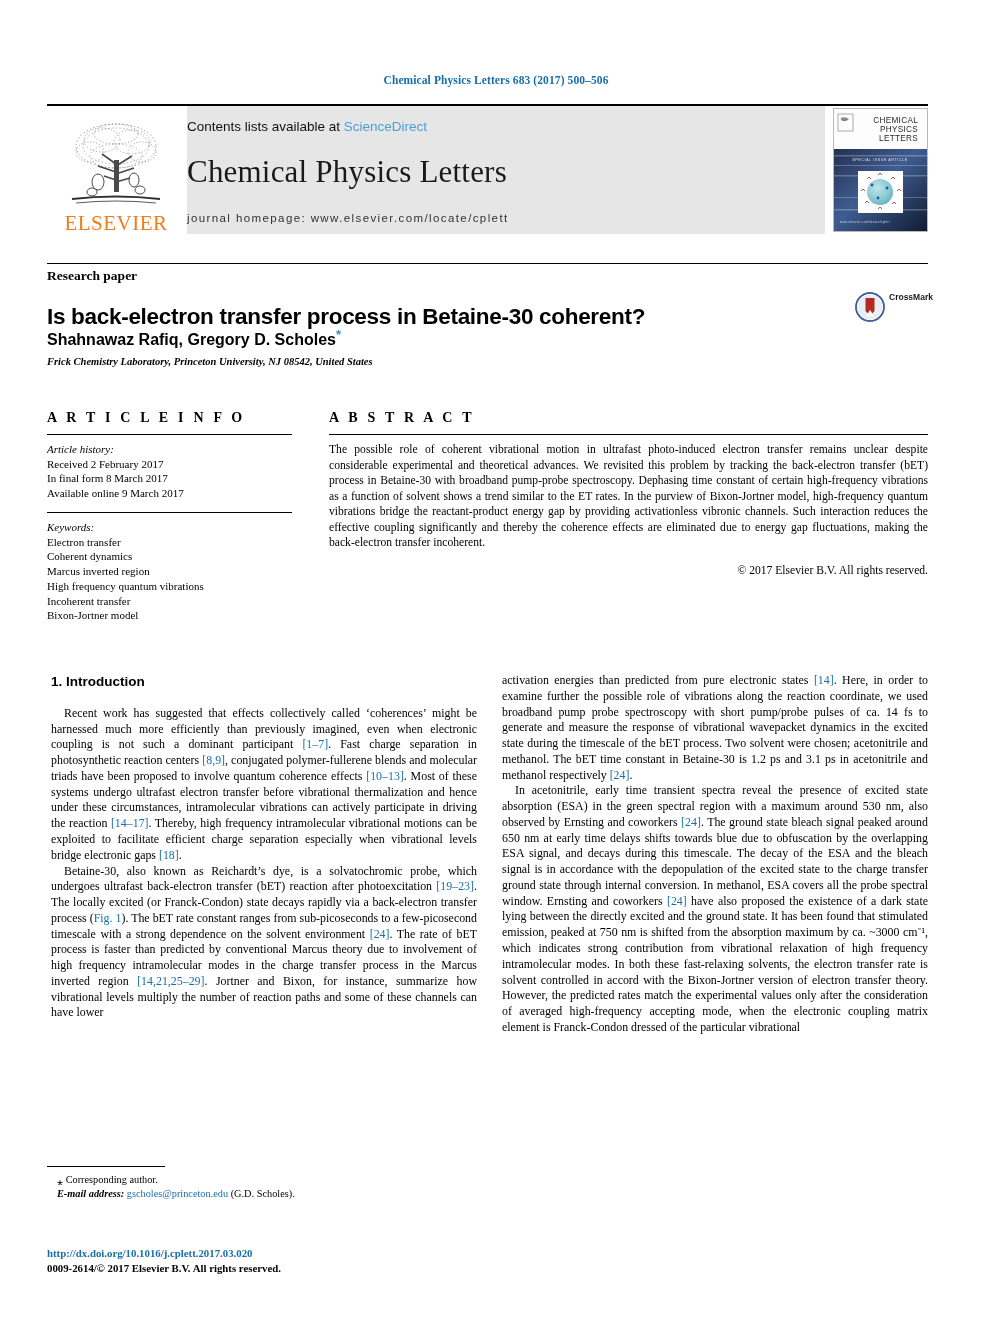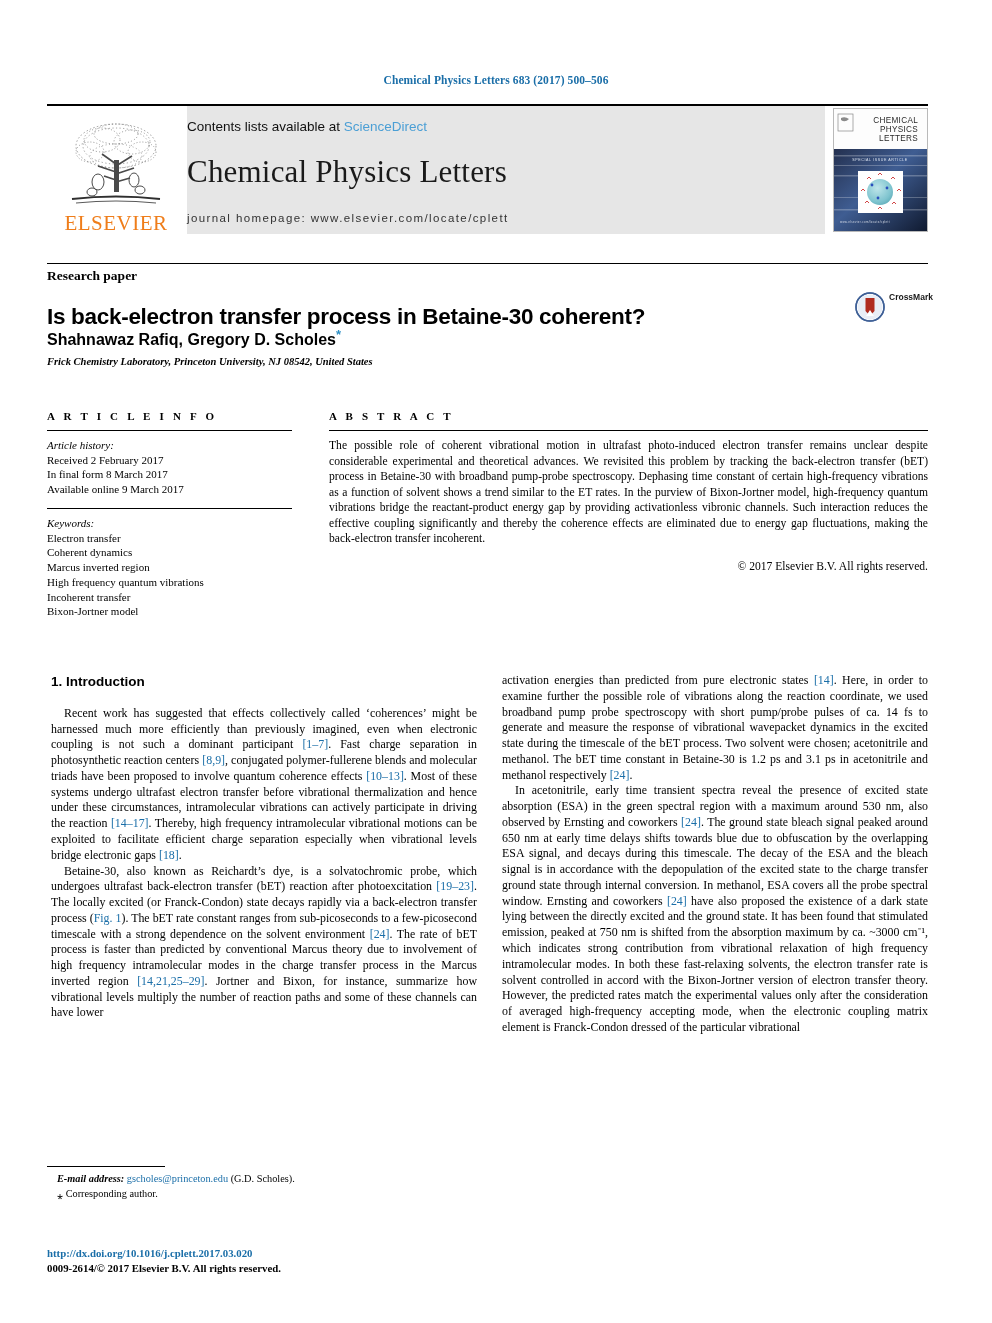--- a/index.html
+++ b/index.html
@@ -186,21 +186,21 @@
   }
   .abstractblock {
     position: absolute;
     left: 329px;
     top: 410px;
     width: 599px;
   }
   .hdr {
     font-family: "Liberation Serif", serif;
     font-weight: bold;
-    font-size: 11px;
+    font-size: 14px;
     letter-spacing: 3.2px;
     margin: 0 0 8px 0;
   }
   .hdr-rule {
     border-top: 1px solid #000;
     margin-bottom: 7px;
   }
   .sub-it {
     font-style: italic;
     font-size: 11px;
@@ -439,28 +439,28 @@
   </div>
 
   <div class="col col-right">
     <p style="text-indent:0"><span>activation energies than predicted from pure electronic states </span><span class="ref">[14]</span><span>. Here, in order to examine further the possible role of vibrations along the reaction coordinate, we used broadband pump probe spectroscopy with short pump/probe pulses of ca. 14 fs to generate and measure the response of vibrational wavepacket dynamics in the excited state during the timescale of the bET process. Two solvent were chosen; acetonitrile and methanol. The bET time constant in Betaine-30 is 1.2 ps and 3.1 ps in acetonitrile and methanol respectively </span><span class="ref">[24]</span><span>.</span></p>
     <p><span>In acetonitrile, early time transient spectra reveal the presence of excited state absorption (ESA) in the green spectral region with a maximum around 530 nm, also observed by Ernsting and coworkers </span><span class="ref">[24]</span><span>. The ground state bleach signal peaked around 650 nm at early time delays shifts towards blue due to obfuscation by the overlapping ESA signal, and decays during this timescale. The decay of the ESA and the bleach signal is in accordance with the depopulation of the excited state to the charge transfer ground state through internal conversion. In methanol, ESA covers all the probe spectral window. Ernsting and coworkers </span><span class="ref">[24]</span><span> have also proposed the existence of a dark state lying between the directly excited and the ground state. It has been found that stimulated emission, peaked at 750 nm is shifted from the absorption maximum by ca. ~3000 cm⁻¹, which indicates strong contribution from vibrational relaxation of high frequency intramolecular modes. In both these fast-relaxing solvents, the electron transfer rate is solvent controlled in accord with the Bixon-Jortner version of electron transfer theory. However, the predicted rates match the experimental values only after the consideration of averaged high-frequency accepting mode, when the electronic coupling matrix element is Franck-Condon dressed of the particular vibrational</span></p>
   </div>
 
   <div class="footnote">
     <div class="footnote-rule"></div>
     <div class="ind">
+      <span class="star-s">⁎</span>
+      <span>Corresponding author.</span>
+    </div>
+    <div class="ind">
       <em>E-mail address:</em>
       <span class="mail">gscholes@princeton.edu</span>
       <span>(G.D. Scholes).</span>
     </div>
-    <div class="ind">
-      <span class="star-s">⁎</span>
-      <span>Corresponding author.</span>
-    </div>
   </div>
 
   <div class="footer">
     <div class="doi">http://dx.doi.org/10.1016/j.cplett.2017.03.020</div>
     <div class="issn">0009-2614/© 2017 Elsevier B.V. All rights reserved.</div>
   </div>
 
 </div>
 
 </body></html>

